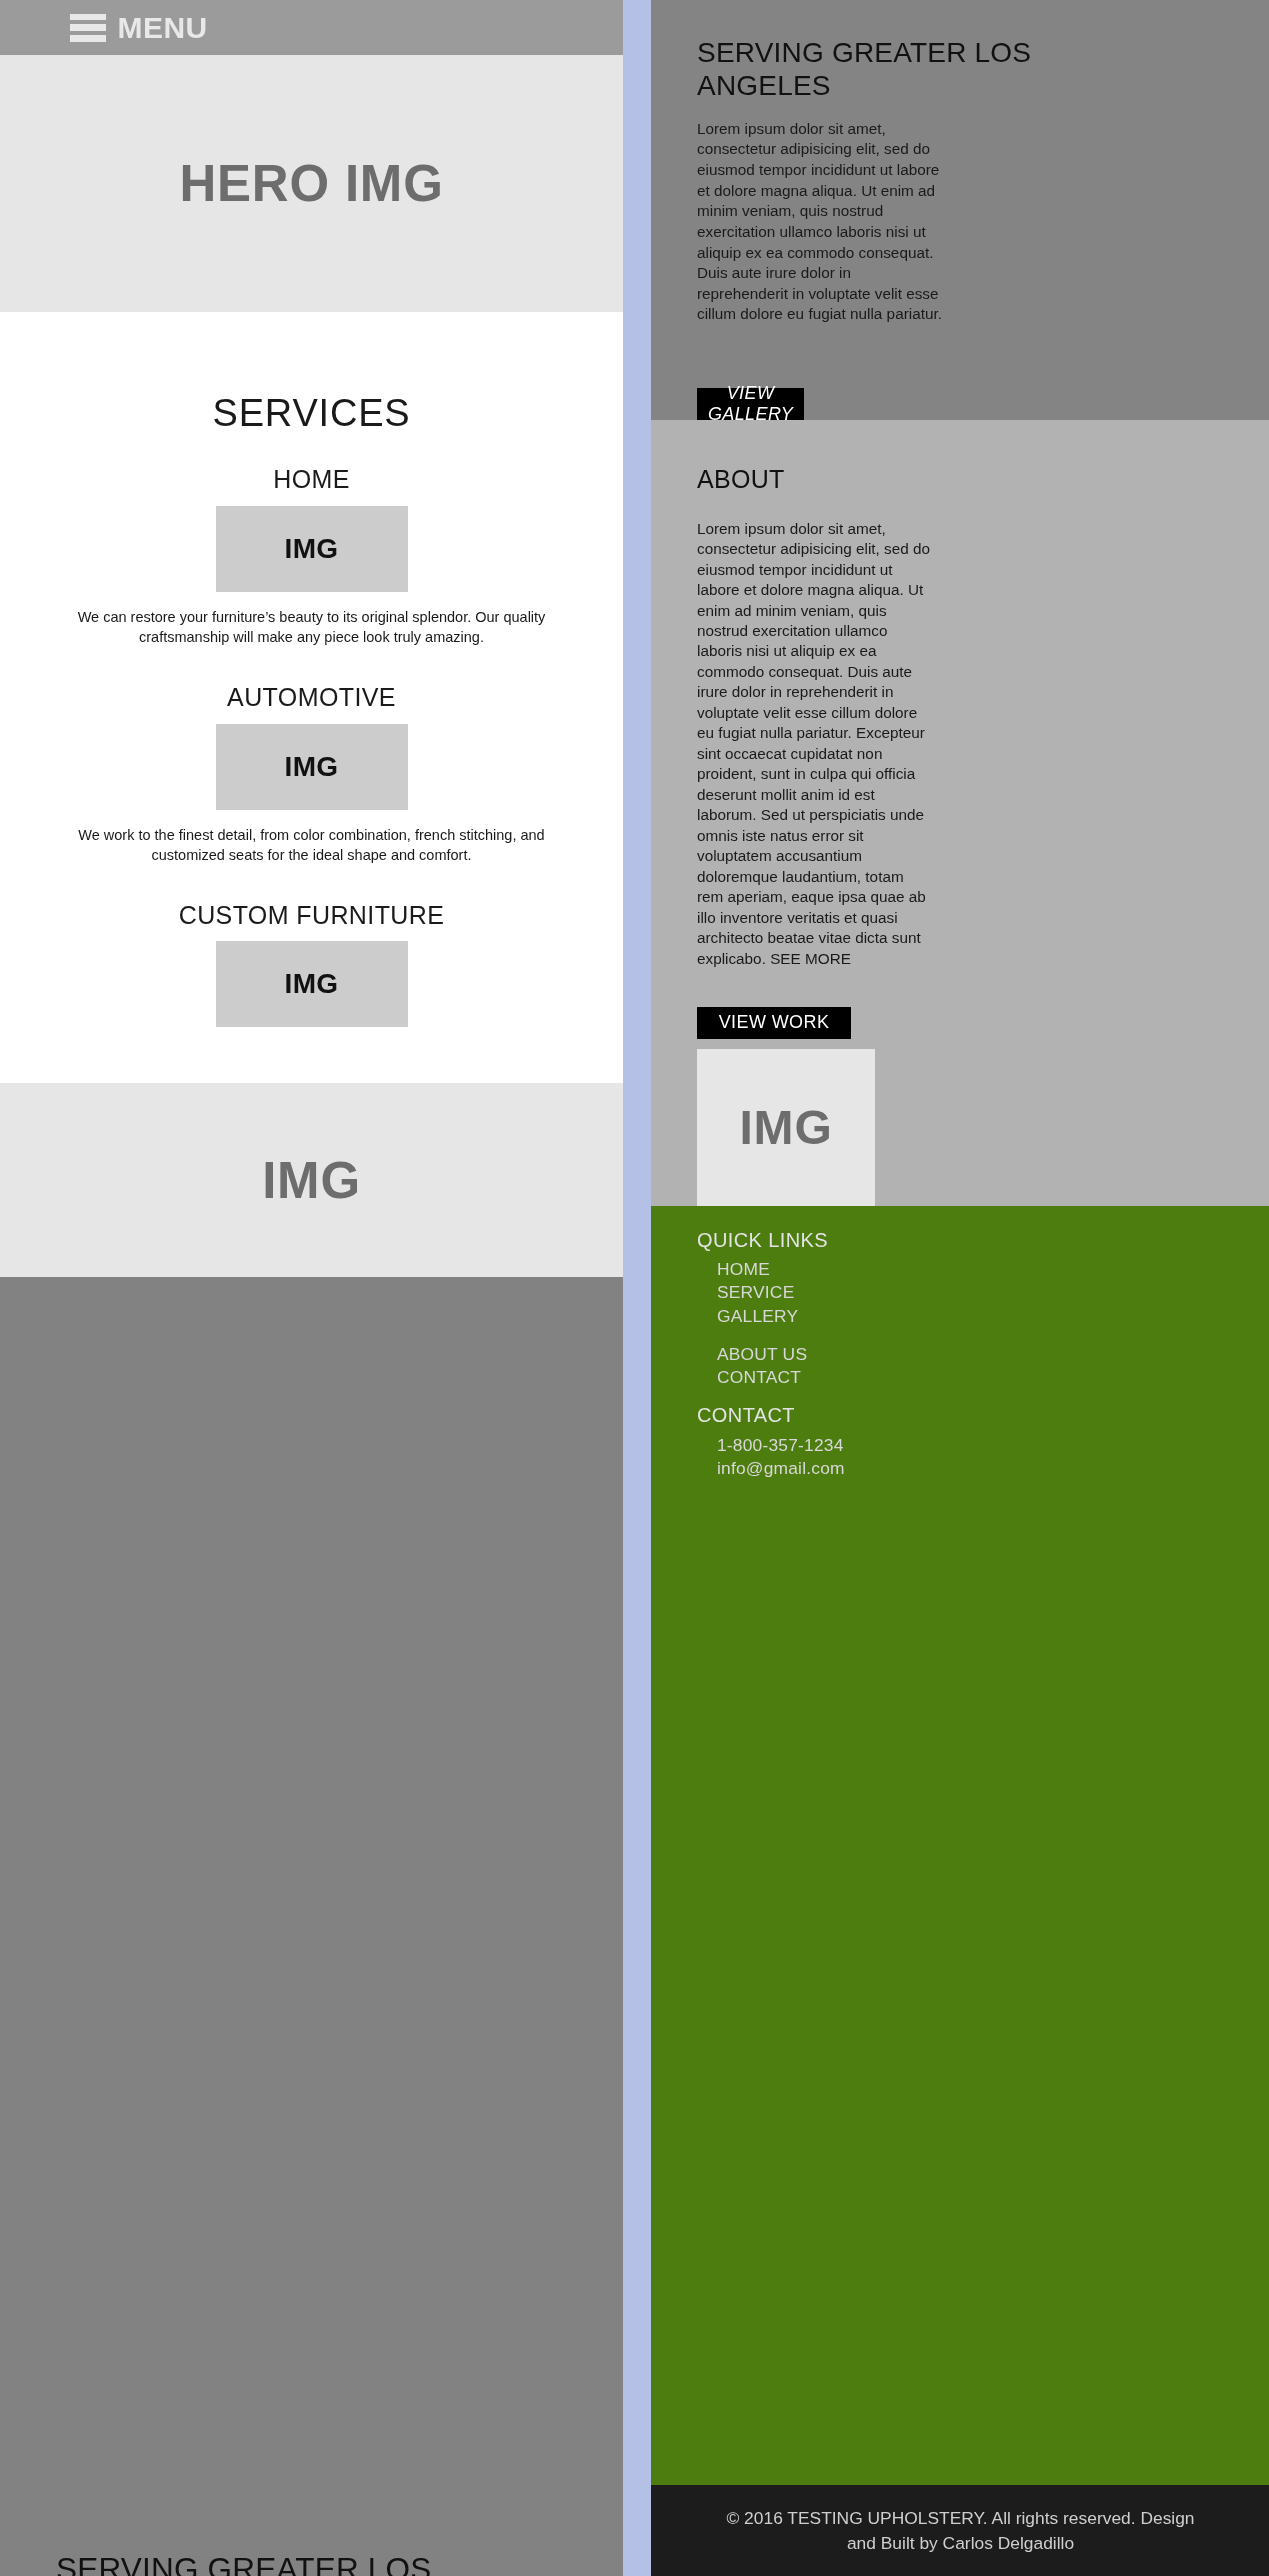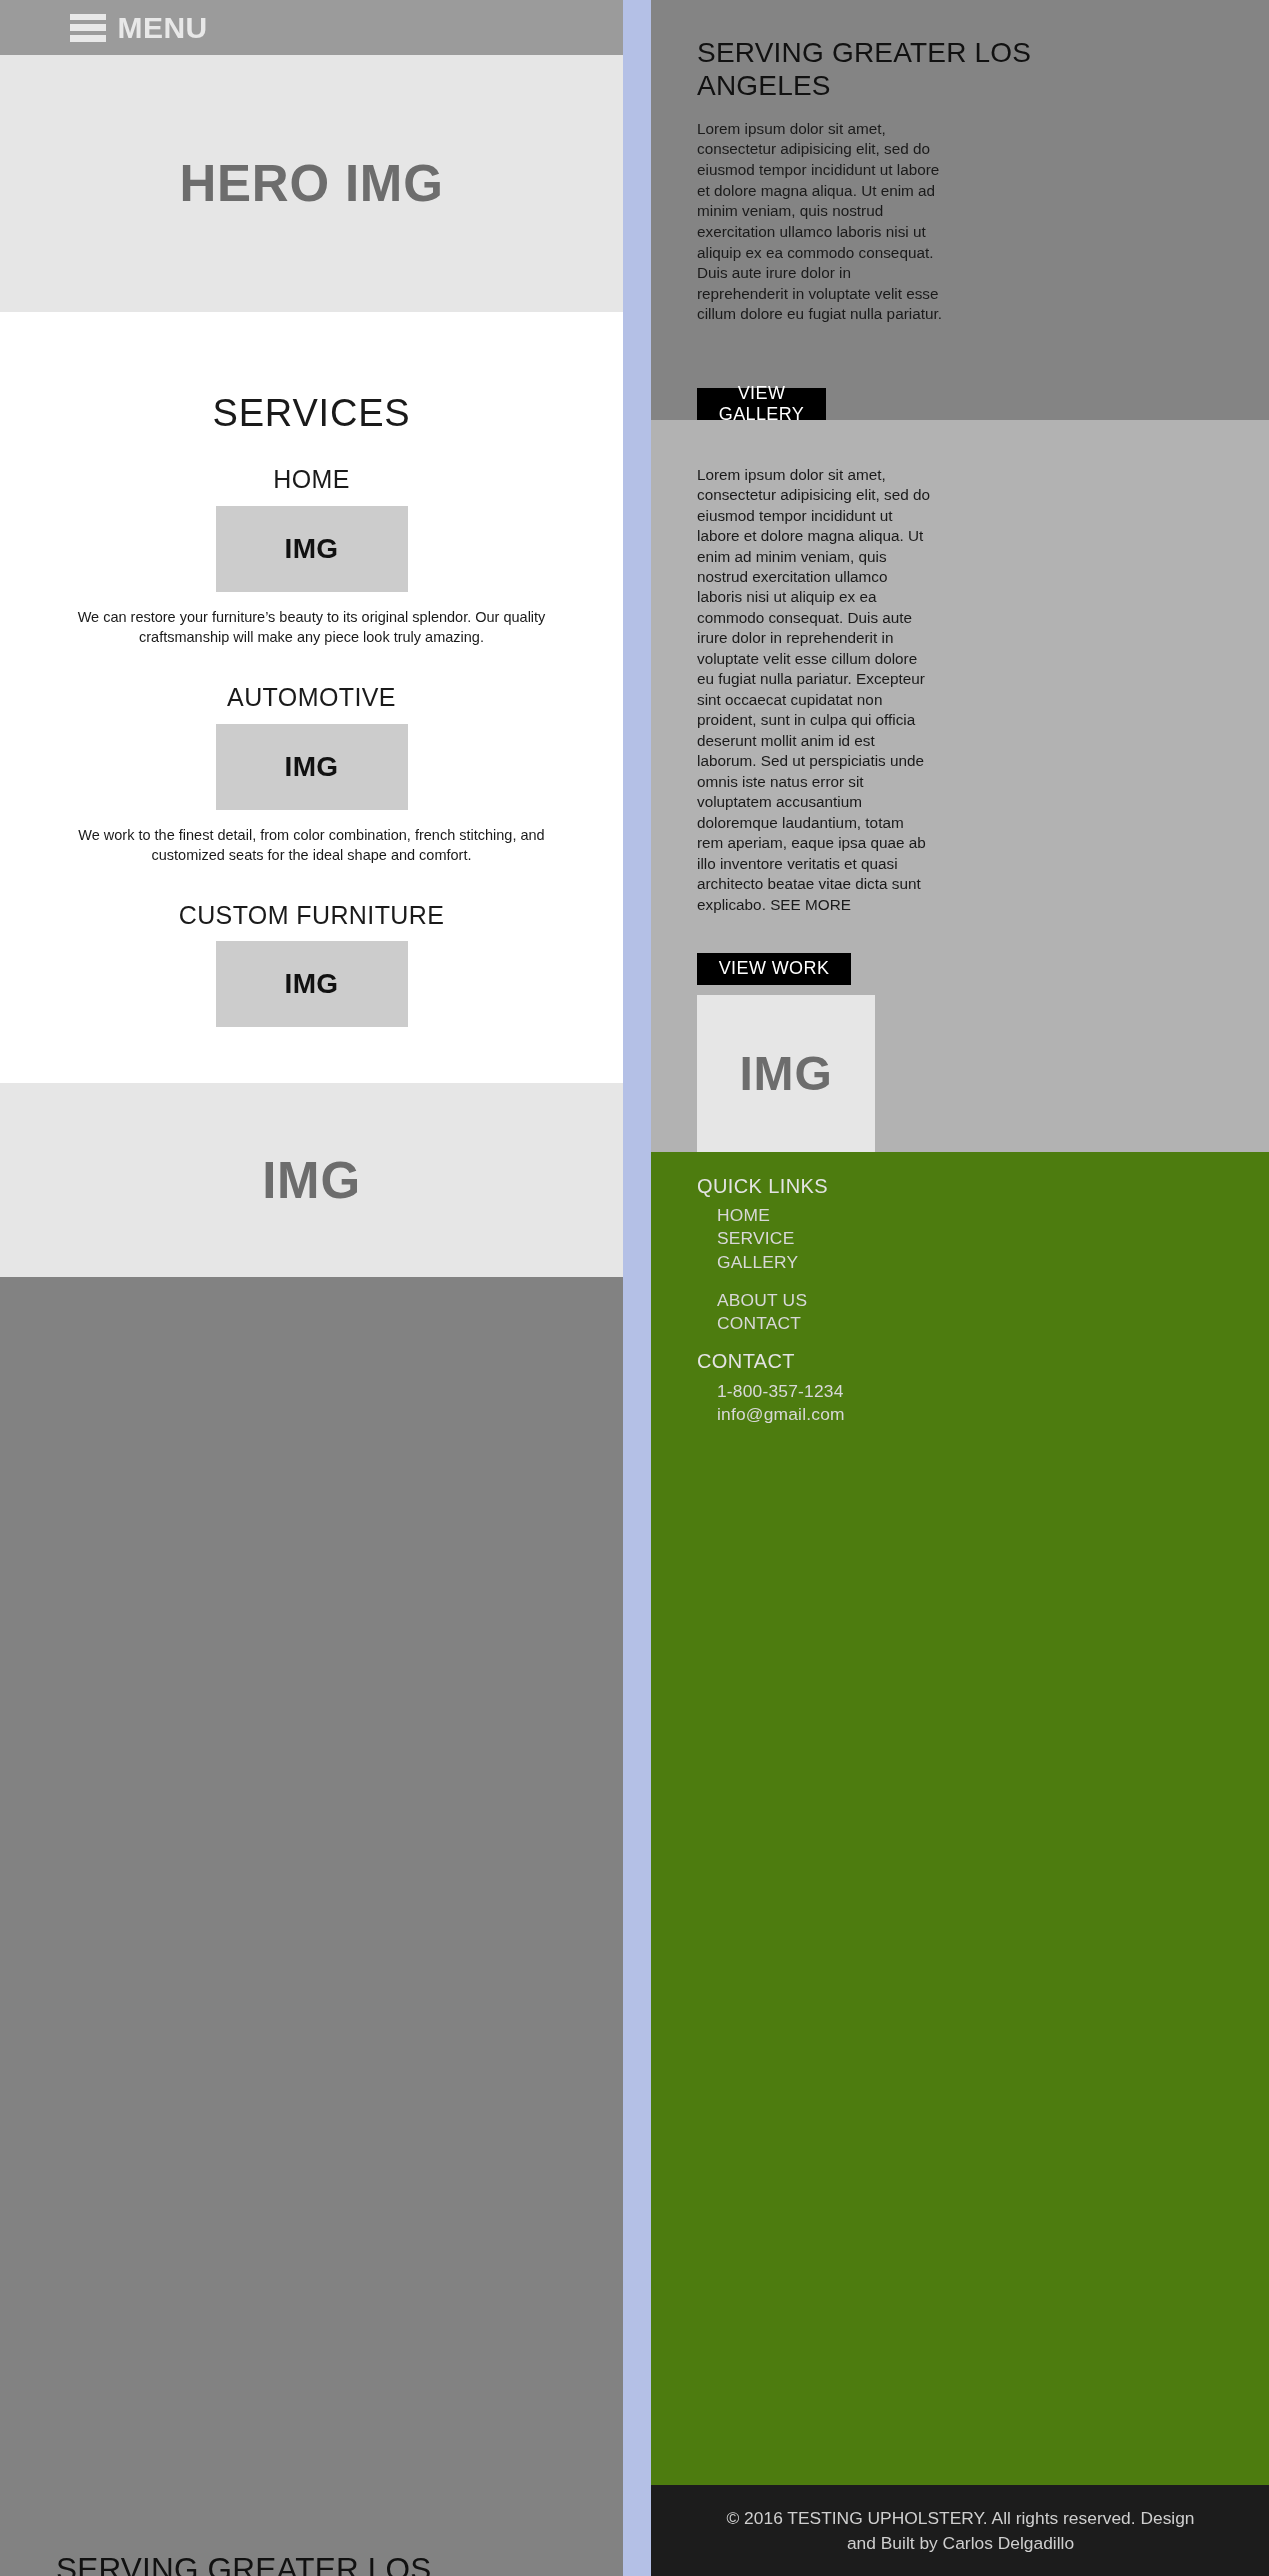--- a/index.html
+++ b/index.html
@@ -207,23 +207,24 @@
     justify-content: center;
     background: #000000;
     color: #ffffff;
     font-size: 18px;
     letter-spacing: 0.4px;
     border: none;
     font-family: "Liberation Sans", sans-serif;
     cursor: pointer;
   }
   .btn-gallery {
-    width: 129px;
+    width: 107px;
     height: 31.5px;
     margin-top: 63px;
+    font-style: italic;
   }
 
   
   .panel-about {
     flex: 0 0 666px;
     background: #b2b2b2;
     padding: 45px 46px 0 46px;
     display: flex;
     flex-direction: column;
   }
@@ -366,20 +367,21 @@
 
   <div id="right-column">
 
     <div class="panel-serving">
       <div class="panel-serving-title">SERVING GREATER LOS ANGELES</div>
       <div class="panel-serving-body">Lorem ipsum dolor sit amet, consectetur adipisicing elit, sed do eiusmod tempor incididunt ut labore et dolore magna aliqua. Ut enim ad minim veniam, quis nostrud exercitation ullamco laboris nisi ut aliquip ex ea commodo consequat. Duis aute irure dolor in reprehenderit in voluptate velit esse cillum dolore eu fugiat nulla pariatur.</div>
       <button class="btn btn-gallery">VIEW GALLERY</button>
     </div>
 
     <div class="panel-about">
+      <div class="panel-about-title">ABOUT</div>
       <div class="panel-about-body">Lorem ipsum dolor sit amet, consectetur adipisicing elit, sed do eiusmod tempor incididunt ut labore et dolore magna aliqua. Ut enim ad minim veniam, quis nostrud exercitation ullamco laboris nisi ut aliquip ex ea commodo consequat. Duis aute irure dolor in reprehenderit in voluptate velit esse cillum dolore eu fugiat nulla pariatur. Excepteur sint occaecat cupidatat non proident, sunt in culpa qui officia deserunt mollit anim id est laborum. Sed ut perspiciatis unde omnis iste natus error sit voluptatem accusantium doloremque laudantium, totam rem aperiam, eaque ipsa quae ab illo inventore veritatis et quasi architecto beatae vitae dicta sunt explicabo. SEE MORE</div>
       <button class="btn btn-work">VIEW WORK</button>
       <div class="about-img">
         <span class="about-img-label">IMG</span>
       </div>
     </div>
 
     <div class="panel-footer">
       <div class="footer-heading">QUICK LINKS</div>
       <ul class="footer-list">

